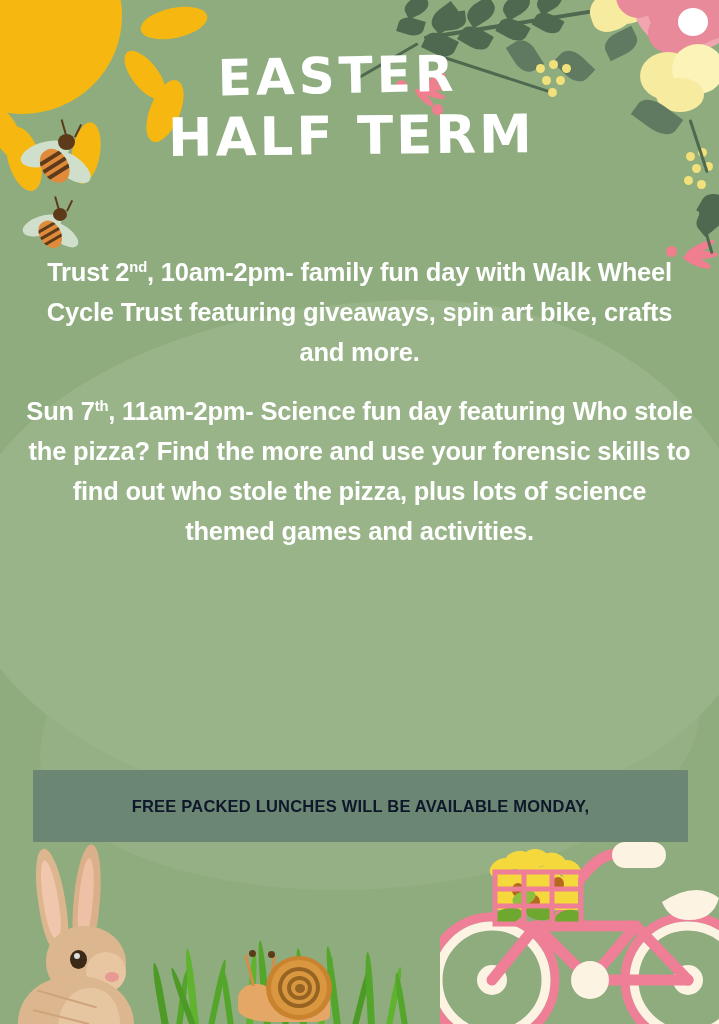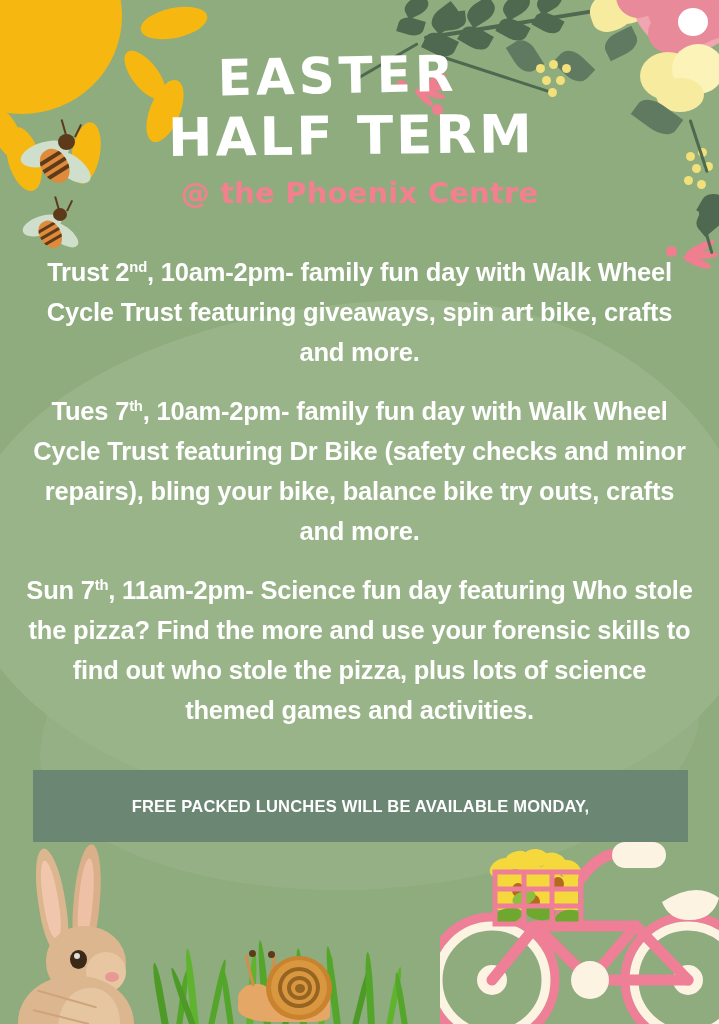--- a/index.html
+++ b/index.html
@@ -188,21 +188,21 @@
     width: 655px;
     height: 72px;
     background: #6b8673;
     z-index: 25;
     display: flex;
     flex-direction: column;
     align-items: center;
     justify-content: center;
   }
   .lunch-line {
-    color: #ffffff;
+    color: #0f172a;
     font-family: "Liberation Sans", sans-serif;
     font-weight: bold;
     font-size: 16.5px;
     letter-spacing: 0.2px;
     line-height: 25px;
     text-align: center;
     white-space: nowrap;
   }
 
   
@@ -329,29 +329,25 @@
       <div class="sprig-fan" style="left:682px; top:258px; width:30px; height:8px; border-radius:50%; transform:rotate(22deg);"></div>
       <div class="sprig-dot" style="left:666px; top:246px; width:11px; height:11px;"></div>
       <div class="stem" style="left:700px; top:210px; width:44px; height:3px; transform:rotate(74deg);"></div>
       <div class="leaf" style="left:694px; top:206px; width:36px; height:22px; transform:rotate(-40deg);"></div>
     </div>
   </div>
 
   <div class="title-block">
     <div class="title-line l1">EASTER</div>
     <div class="title-line l2">HALF TERM</div>
-    <div class="subtitle">@ the Phoenix Centre</div>
   </div>
 
   <div class="body-block">
     <p class="para">
       <span>Trust </span><span>2</span><sup>nd</sup><span>, 10am-2pm- family fun day with Walk Wheel Cycle Trust featuring giveaways, spin art bike, crafts and more.</span>
-    </p>
-    <p class="para">
-      <span>Tues </span><span>7</span><sup>th</sup><span>, 10am-2pm- family fun day with Walk Wheel Cycle Trust featuring Dr Bike (safety checks and minor repairs), bling your bike, balance bike try outs, crafts and more.</span>
     </p>
     <p class="para">
       <span>Sun </span><span>7</span><sup>th</sup><span>, 11am-2pm- Science fun day featuring Who stole the pizza? Find the more and use your forensic skills to find out who stole the pizza, plus lots of science themed games and activities.</span>
     </p>
   </div>
 
   <div class="lunch-banner">
     <div class="lunch-line">FREE PACKED LUNCHES WILL BE AVAILABLE MONDAY,</div>
   </div>
 

